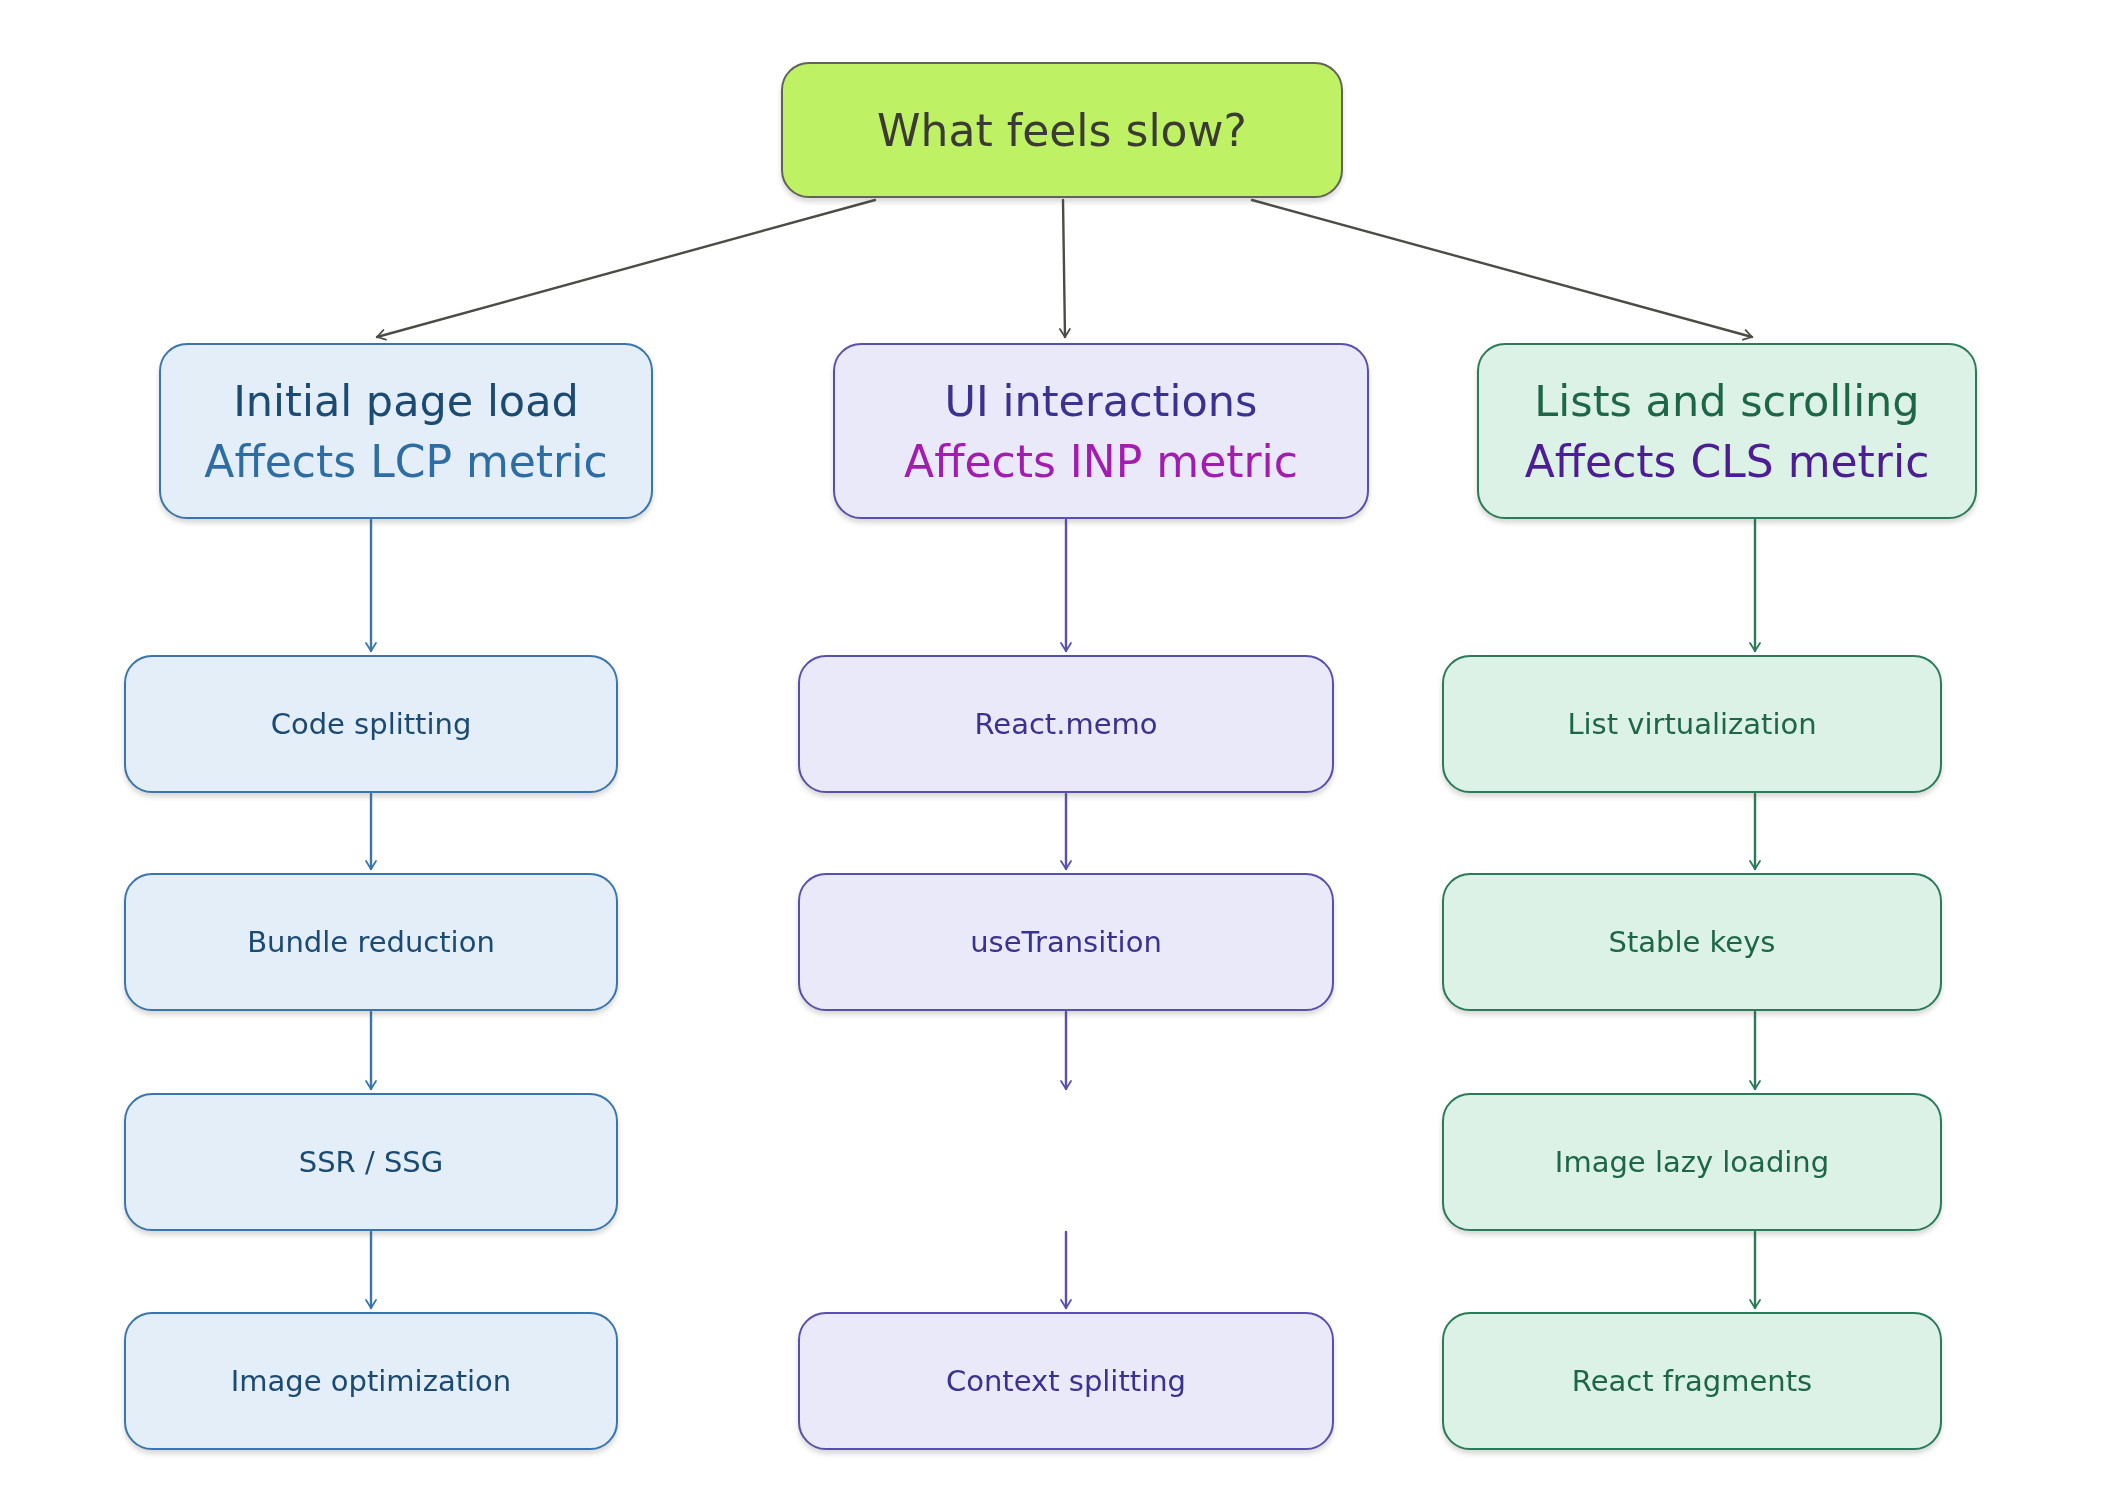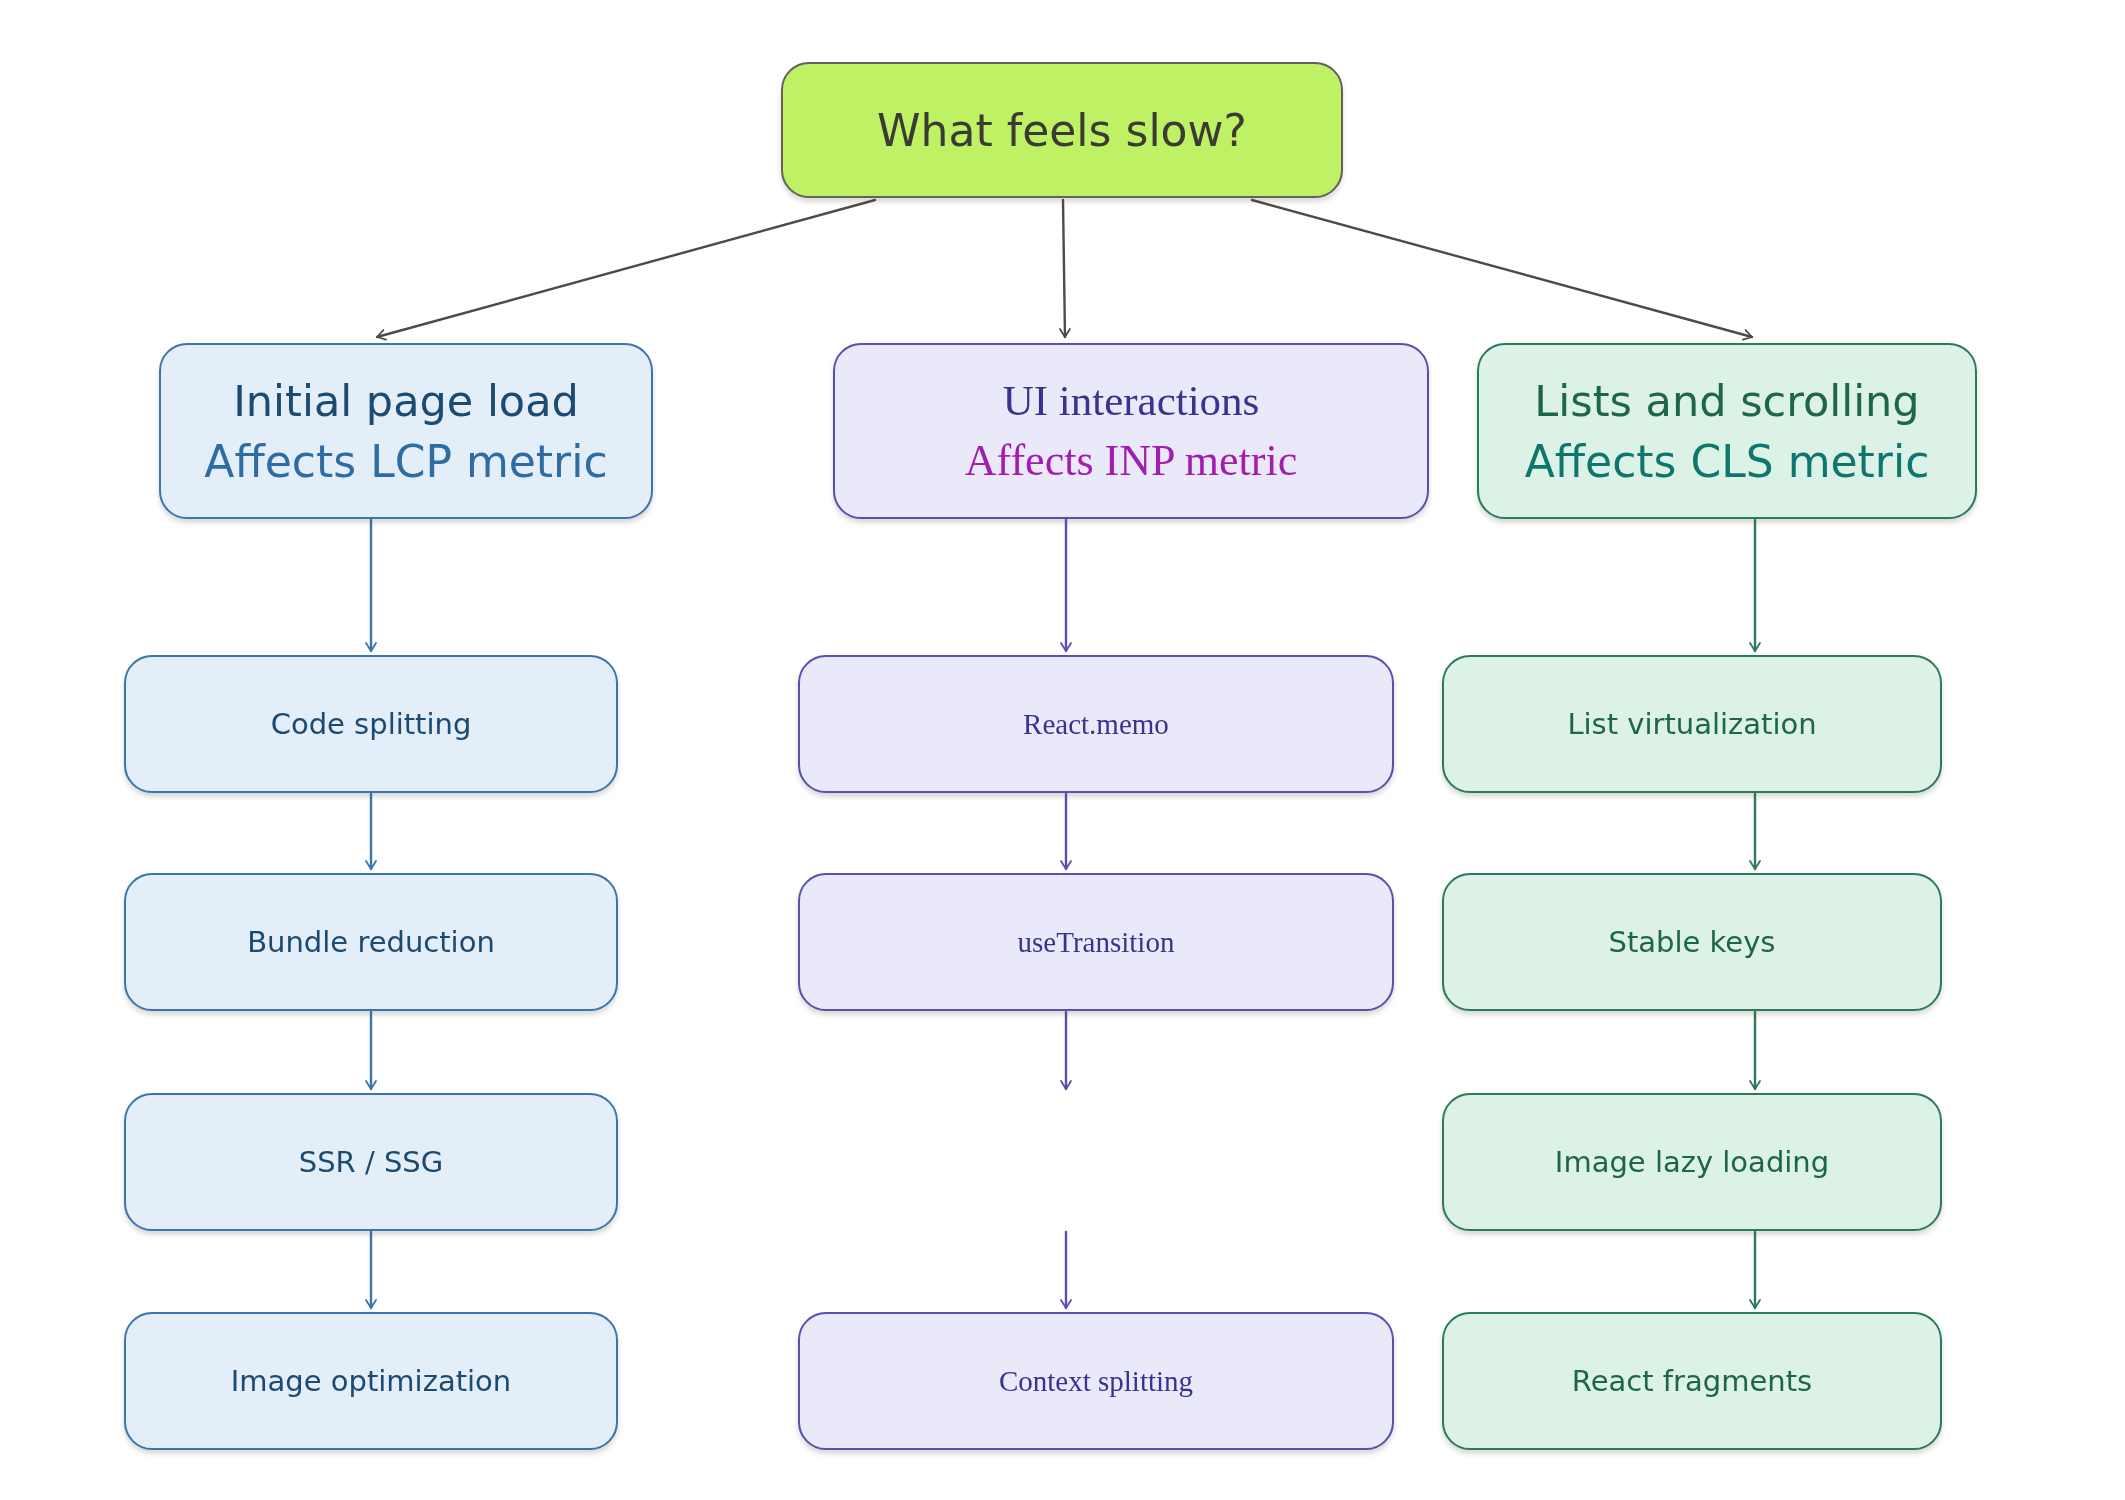--- a/index.html
+++ b/index.html
@@ -36,37 +36,37 @@
 
   
   .root {
     left: 781px; top: 62px; width: 562px; height: 136px;
     background: #bef264; border-color: #62625a; color: #3b3b34; text-align: center;
   }
   .root .label { font-size: 44px; }
 
   
   .col1 { left: 124px;  width: 494px; }
-  .col2 { left: 798px;  width: 596px; font-family: Liberation Serif, serif; }
+  .col2 { left: 798px;  width: 536px; }
   .col3 { left: 1442px; width: 500px; }
 
   
   .rowh { top: 343px; height: 176px; margin-left: 35px; }
   .row1 { top: 655px; }
   .row2 { top: 873px; }
   .row3 { top: 1093px; }
   .row4 { top: 1312px; }
 
   
   .col1 { background: #e4eef9; border-color: #3a76ad; color: #1b4a73; }
   .col1 .subtitle { color: #2e6da4; }
   .col2 { background: #eae9fa; border-color: #5950ae; color: #3a3190; }
   .col2 .subtitle { color: #a21caf; }
   .col3 { background: #dcf2e6; border-color: #2b7a59; color: #1d6647; }
-  .col3 .subtitle { color: #0f766e; }
+  .col3 .subtitle { color: #4c1d95; }
 
   
   .ln { fill: none; stroke-width: 2.4; stroke-linecap: round; }
   .ln-gray { stroke: #4c4c46; }
   .ln-c1 { stroke: #3a76ad; }
   .ln-c2 { stroke: #5950ae; }
   .ln-c3 { stroke: #2b7a59; }
   .ah { fill: none; stroke-width: 1.8; stroke-linecap: round; stroke-linejoin: round; }
   .ah-gray { stroke: #4c4c46; }
   .ah-c1 { stroke: #3a76ad; }

